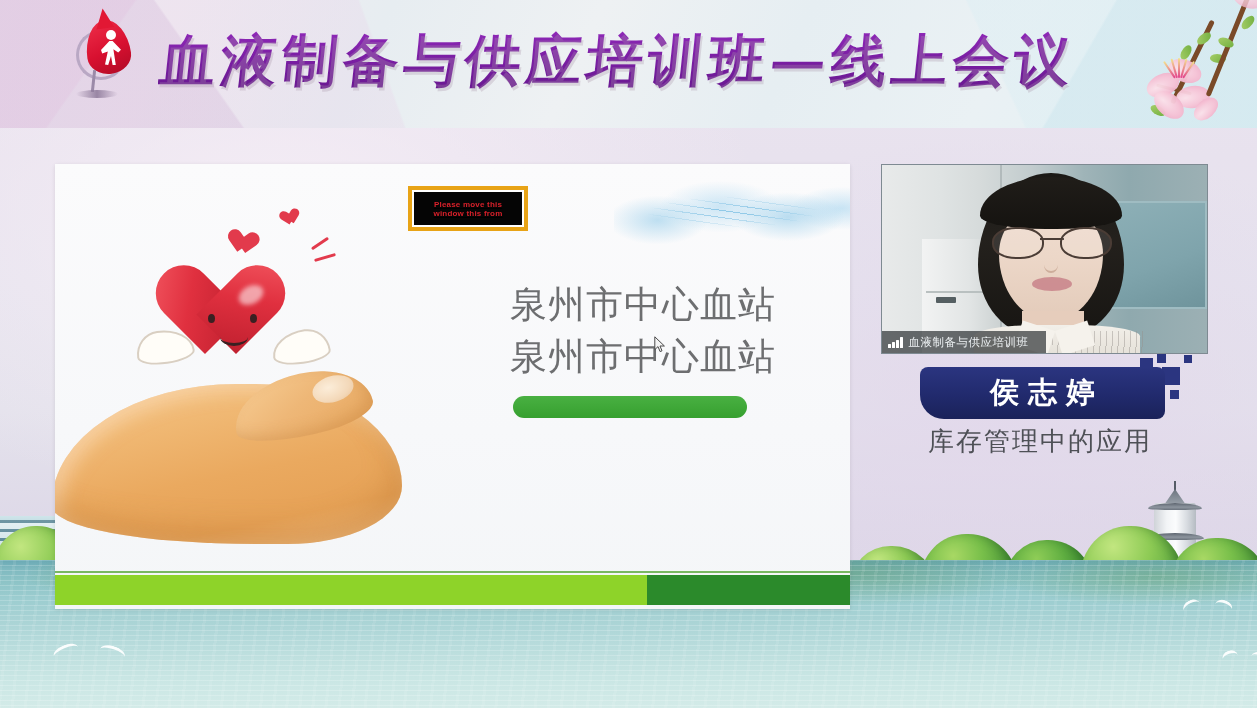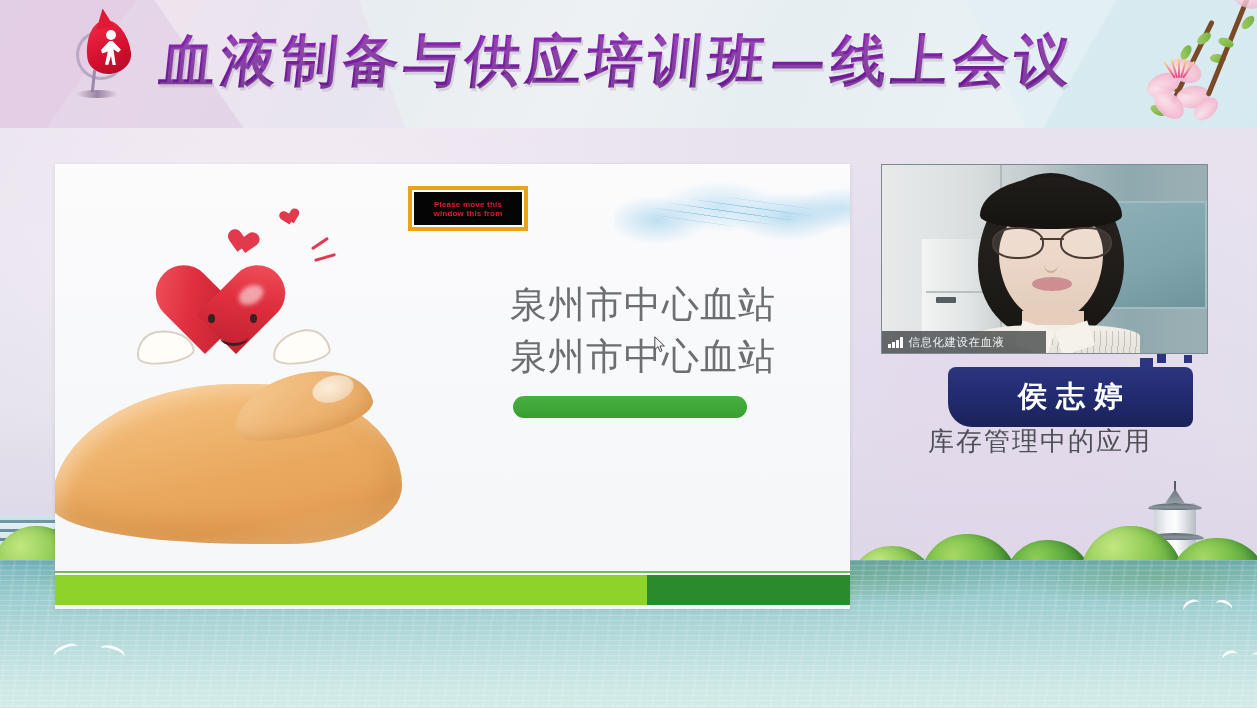--- a/index.html
+++ b/index.html
@@ -384,21 +384,21 @@
     background:rgba(20,24,28,.62);display:flex;align-items:center;gap:6px;padding:0 8px 0 6px;
   }
   .sig{display:flex;align-items:flex-end;gap:1.5px;height:11px;}
   .sig i{display:block;width:2.5px;background:#fff;border-radius:.5px;}
   .sig i:nth-child(1){height:4px;} .sig i:nth-child(2){height:6px;}
   .sig i:nth-child(3){height:8px;} .sig i:nth-child(4){height:11px;}
   .cam-label-text{color:#eef2f4;font-size:11.5px;letter-spacing:.5px;white-space:nowrap;}
 
   
   .nameplate{
-    position:absolute;left:948px;top:367px;width:245px;height:60px;
+    position:absolute;left:920px;top:367px;width:245px;height:52px;
     background:linear-gradient(180deg,#2b3580 0%,#212a6d 55%,#1a2259 100%);
     border-radius:8px 8px 8px 24px;
     display:flex;align-items:center;justify-content:center;
   }
   .nameplate-text{
     color:#fff;font-size:29px;font-weight:700;letter-spacing:9px;
     text-indent:9px;
     font-family:"DejaVu Sans","Liberation Sans",sans-serif;
   }
   .pixelart{position:absolute;left:1140px;top:354px;width:78px;height:58px;}
@@ -584,21 +584,21 @@
     <div class="nose"></div>
     <div class="lips"></div>
 
     <div class="cam-label">
       <span class="sig">
         <i></i>
           <i></i>
           <i></i>
           <i></i>
       </span>
-      <span class="cam-label-text">信息化建设在血液</span>
+      <span class="cam-label-text">血液制备与供应培训班</span>
     </div>
   </div>
 
   <div class="pixelart">
     <div class="px" style="left:0px;top:4px;width:13px;height:13px;"></div>
     <div class="px" style="left:0px;top:19px;width:6px;height:24px;"></div>
     <div class="px" style="left:17px;top:0px;width:9px;height:9px;"></div>
     <div class="px" style="left:22px;top:13px;width:18px;height:18px;"></div>
     <div class="px" style="left:44px;top:1px;width:8px;height:8px;"></div>
     <div class="px" style="left:30px;top:36px;width:9px;height:9px;"></div>

